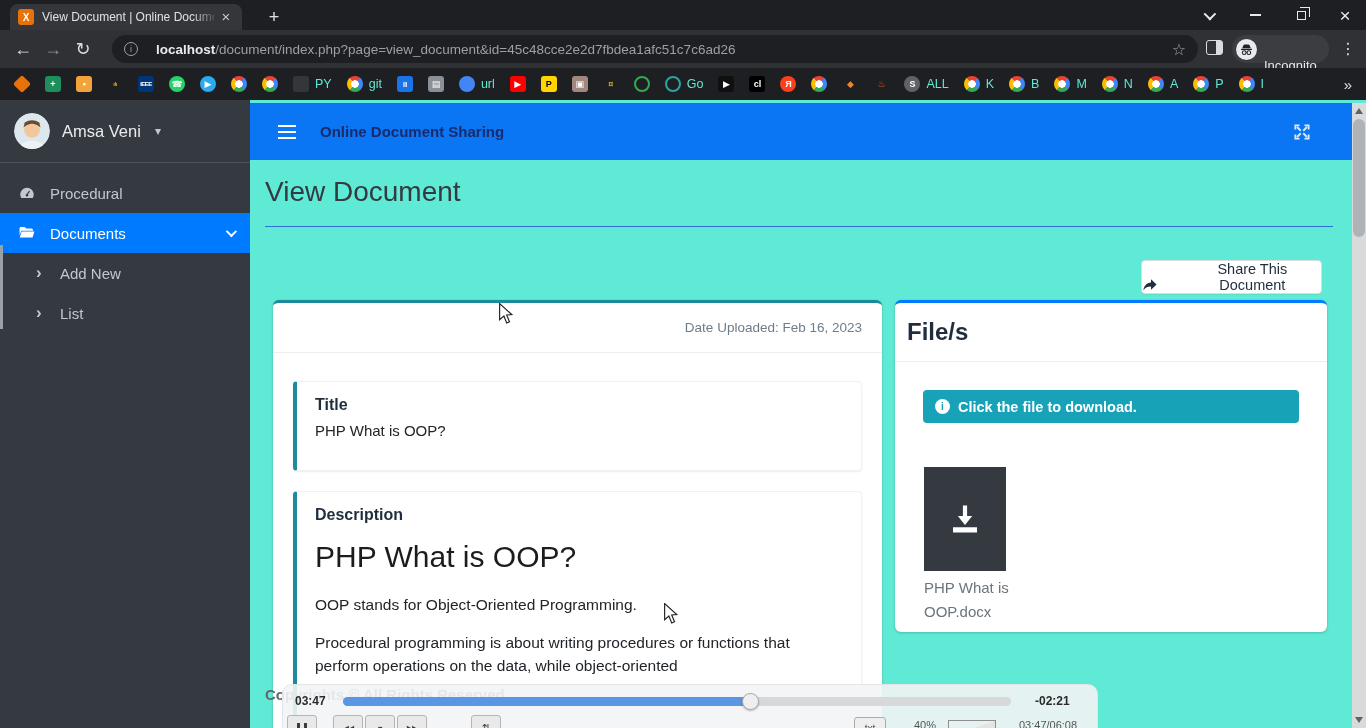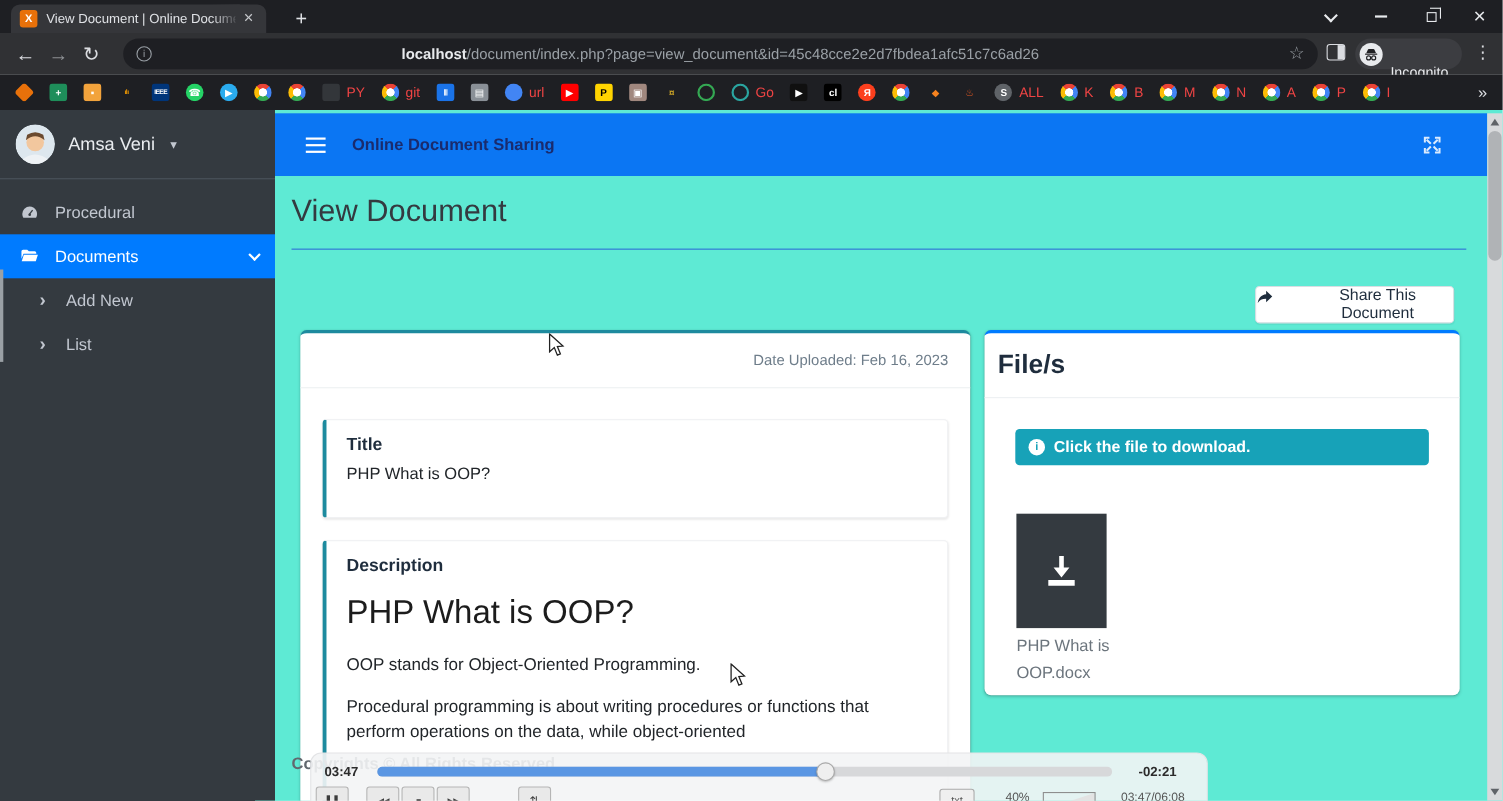--- a/index.html
+++ b/index.html
@@ -18,40 +18,40 @@
   .minbar { width:11px; height:0; border-top:2px solid #e8eaed; }
   .restore { width:9px; height:9px; border:1.5px solid #e8eaed; position:relative; }
   .restore:before { content:""; position:absolute; left:2px; top:-4.5px; width:9px; height:9px; border:1.5px solid #e8eaed; border-left:none; border-bottom:none; }
   .close-x { color:#e8eaed; font-size:19px; line-height:19px; }
 
   .toolbar { position:absolute; left:0; top:30px; width:1366px; height:38px; background:#303134; display:flex; align-items:center; }
   .navbtn { color:#dadce0; font-size:18px; width:30px; text-align:center; }
   .navbtn.dim { color:#8b8e92; }
   .omnibox { position:absolute; left:112px; top:5px; width:1086px; height:28px; border-radius:14px; background:#1e1f23; display:flex; align-items:center; padding:0 12px; }
   .info-i { width:14px; height:14px; border:1.2px solid #9aa0a6; border-radius:50%; color:#9aa0a6; font-size:9px; display:flex; align-items:center; justify-content:center; font-style:normal; flex:0 0 14px; }
-  .url { font-size:13.5px; margin-left:8px; white-space:nowrap; overflow:hidden; flex:1;text-align:center; }
+  .url { font-size:13.5px; margin-left:18px; white-space:nowrap; overflow:hidden; flex:1; }
   .url b { color:#e8eaed; font-weight:bold; }
   .url span { color:#9aa0a6; }
   .star { color:#9aa0a6; font-size:16px; margin-left:8px; }
   .sidepanel { position:absolute; left:1206px; top:10px; width:17px; height:15px; border:1.6px solid #dadce0; border-radius:3px; }
   .sidepanel:before { content:""; position:absolute; right:0; top:0; width:6px; height:100%; background:#dadce0; }
   .incog { position:absolute; left:1232px; top:5px; height:28px; border-radius:14px; background:#3c3d41; display:flex; align-items:center; padding:0 12px 0 4px; gap:7px; }
   .incog-ic { width:21px; height:21px; border-radius:50%; background:#e8eaed; display:flex; align-items:center; justify-content:center; }
   .incog-label { color:#e8eaed; font-size:13px;margin-top:32px; }
   .kebab { position:absolute; left:1340px; top:9px; color:#dadce0; font-size:16px; line-height:20px; }
 
   .bookmarks { position:absolute; left:0; top:68px; width:1366px; height:32px; background:#1e1f23; display:flex; align-items:center; padding-left:14px; overflow:hidden; }
   .bm-items { display:flex; align-items:center; gap:15px; flex:1; overflow:hidden; }
   .bm { display:flex; align-items:center; gap:6px; flex:0 0 auto; }
   .bi { width:16px; height:16px; display:flex; align-items:center; justify-content:center; font-size:9px; font-weight:bold; border-radius:3px; }
   .bi-ci { border-radius:50%; }
   .bi-di { border-radius:3px; transform:rotate(45deg) scale(.8); }
   .bi-ri { border-radius:50%; background:transparent !important; border:2.5px solid; }
   .bi-go { border-radius:50%; background:radial-gradient(circle at center, #fff 0 3.5px, rgba(0,0,0,0) 4px), conic-gradient(from -45deg, #ea4335 0 90deg, #4285f4 90deg 180deg, #34a853 180deg 270deg, #fbbc05 270deg 360deg); }
-  .bl { color:#ef4444; font-size:12.5px;text-align:right; }
+  .bl { color:#5eead4; font-size:12.5px;text-align:right; }
   .bm-more { color:#dfe1e5; font-size:15px; padding:0 14px; }
 
   
   .viewport { position:absolute; left:0; top:100px; width:1366px; height:628px; background:#5eead4; overflow:hidden; }
 
   .sidebar { position:absolute; left:0; top:0; width:250px; height:628px; background:#343a40; z-index:2; }
   .user-panel { height:63px; border-bottom:1px solid #4b545c; display:flex; align-items:center; padding:0 14px; gap:12px; }
   .avatar { width:36px; height:36px; border-radius:50%; overflow:hidden; flex:0 0 36px; }
   .user-name { color:#e9ecef; font-size:16.5px; }
   .user-caret { color:#c2c7d0; font-size:12px; margin-left:2px; }
@@ -65,21 +65,21 @@
   .side-strip { position:absolute; left:0; top:145px; width:3px; height:84px; background:#9aa0a5; }
 
   .main { position:absolute; left:250px; top:0; width:1116px; height:628px; }
   .topbar { position:absolute; left:0; top:3px; width:1102px; height:57px; background:#0b76f3; display:flex; align-items:center; }
   .burger { margin-left:28px; width:18px; height:2px; background:#fff; box-shadow:0 -6px 0 #fff, 0 6px 0 #fff; }
   .brand { margin-left:24px; color:#1a2b6d; font-size:15px; font-weight:bold; }
   .expand { position:absolute; right:40px; top:19px; width:20px; height:20px; opacity:.85; }
 
   .page-title { position:absolute; left:15px; top:76px; font-size:28px; color:#343a40; font-weight:400; }
   .title-hr { position:absolute; left:15px; top:126px; width:1068px; border-top:1.5px solid #2f6fd6; }
-  .share-btn { position:absolute; left:891px; top:160px; width:181px; height:34px; background:#fff; border:1px solid #d9dee3; border-radius:4px; display:flex; align-items:flex-start; justify-content:center; gap:25px; font-size:14.5px; color:#1f2d3d; box-shadow:0 1px 1px rgba(0,0,0,.05); }
+  .share-btn { position:absolute; left:891px; top:160px; width:181px; height:34px; background:#fff; border:1px solid #d9dee3; border-radius:4px; display:flex; align-items:flex-end; justify-content:center; gap:25px; font-size:14.5px; color:#1f2d3d; box-shadow:0 1px 1px rgba(0,0,0,.05); }
 
   .card { position:absolute; background:#fff; border-radius:6px; box-shadow:0 1px 3px rgba(0,0,0,.18), 0 0 1px rgba(0,0,0,.12); }
   .doc-card { left:23px; top:200px; width:609px; height:450px; border-top:3px solid #1d8a9e; }
   .doc-card-header { height:50px; border-bottom:1px solid #edf0f2; text-align:right; line-height:50px; padding-right:20px; color:#6e7d8a; font-size:13.5px; }
   .callout { margin:0 20px; border:1px solid #f0f1f3; border-left:4px solid #1d8a9e; border-radius:4px; box-shadow:0 1px 2px rgba(0,0,0,.08); padding:14px 18px; background:#fff; }
   .callout-title { margin-top:28px; height:90px; }
   .callout-desc { margin-top:20px; height:252px; overflow:hidden; }
   .co-label { font-size:16px; font-weight:bold; color:#1f2d3d; }
   .co-value { font-size:15px; color:#212529; margin-top:8px; }
   .desc-h1 { font-size:30px; color:#1c1c1c; font-weight:400; margin:16px 0 20px; }

